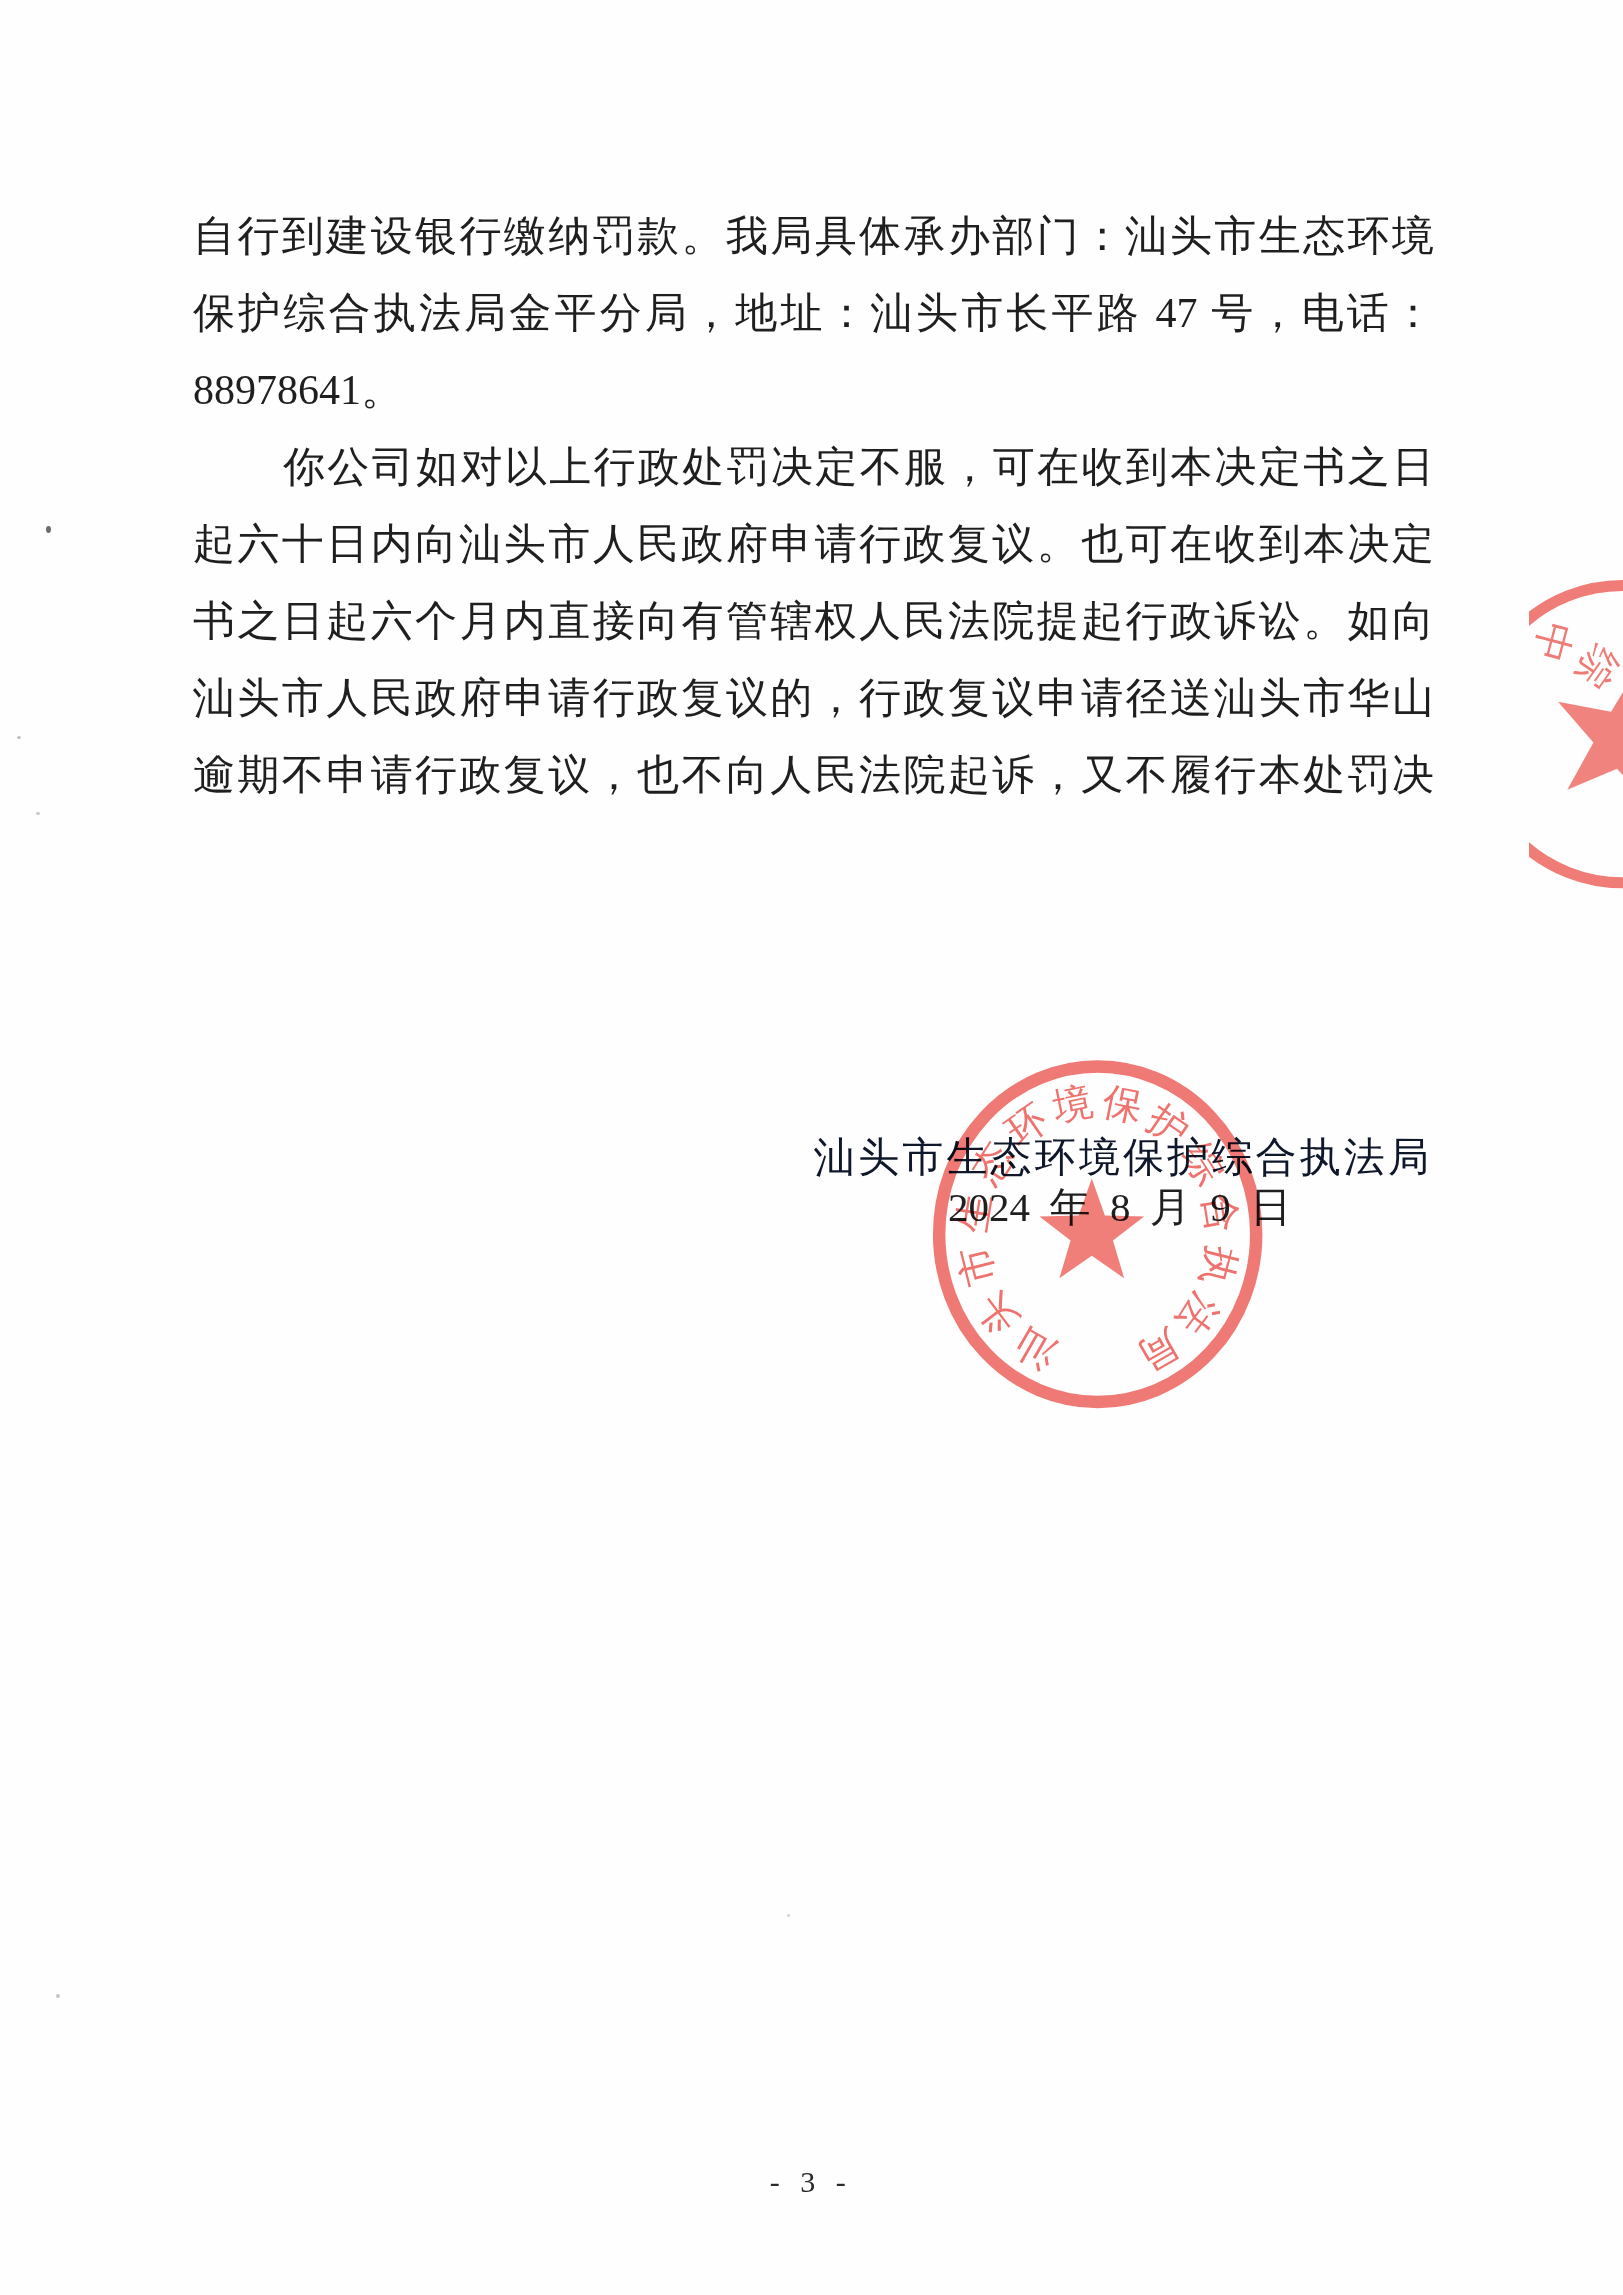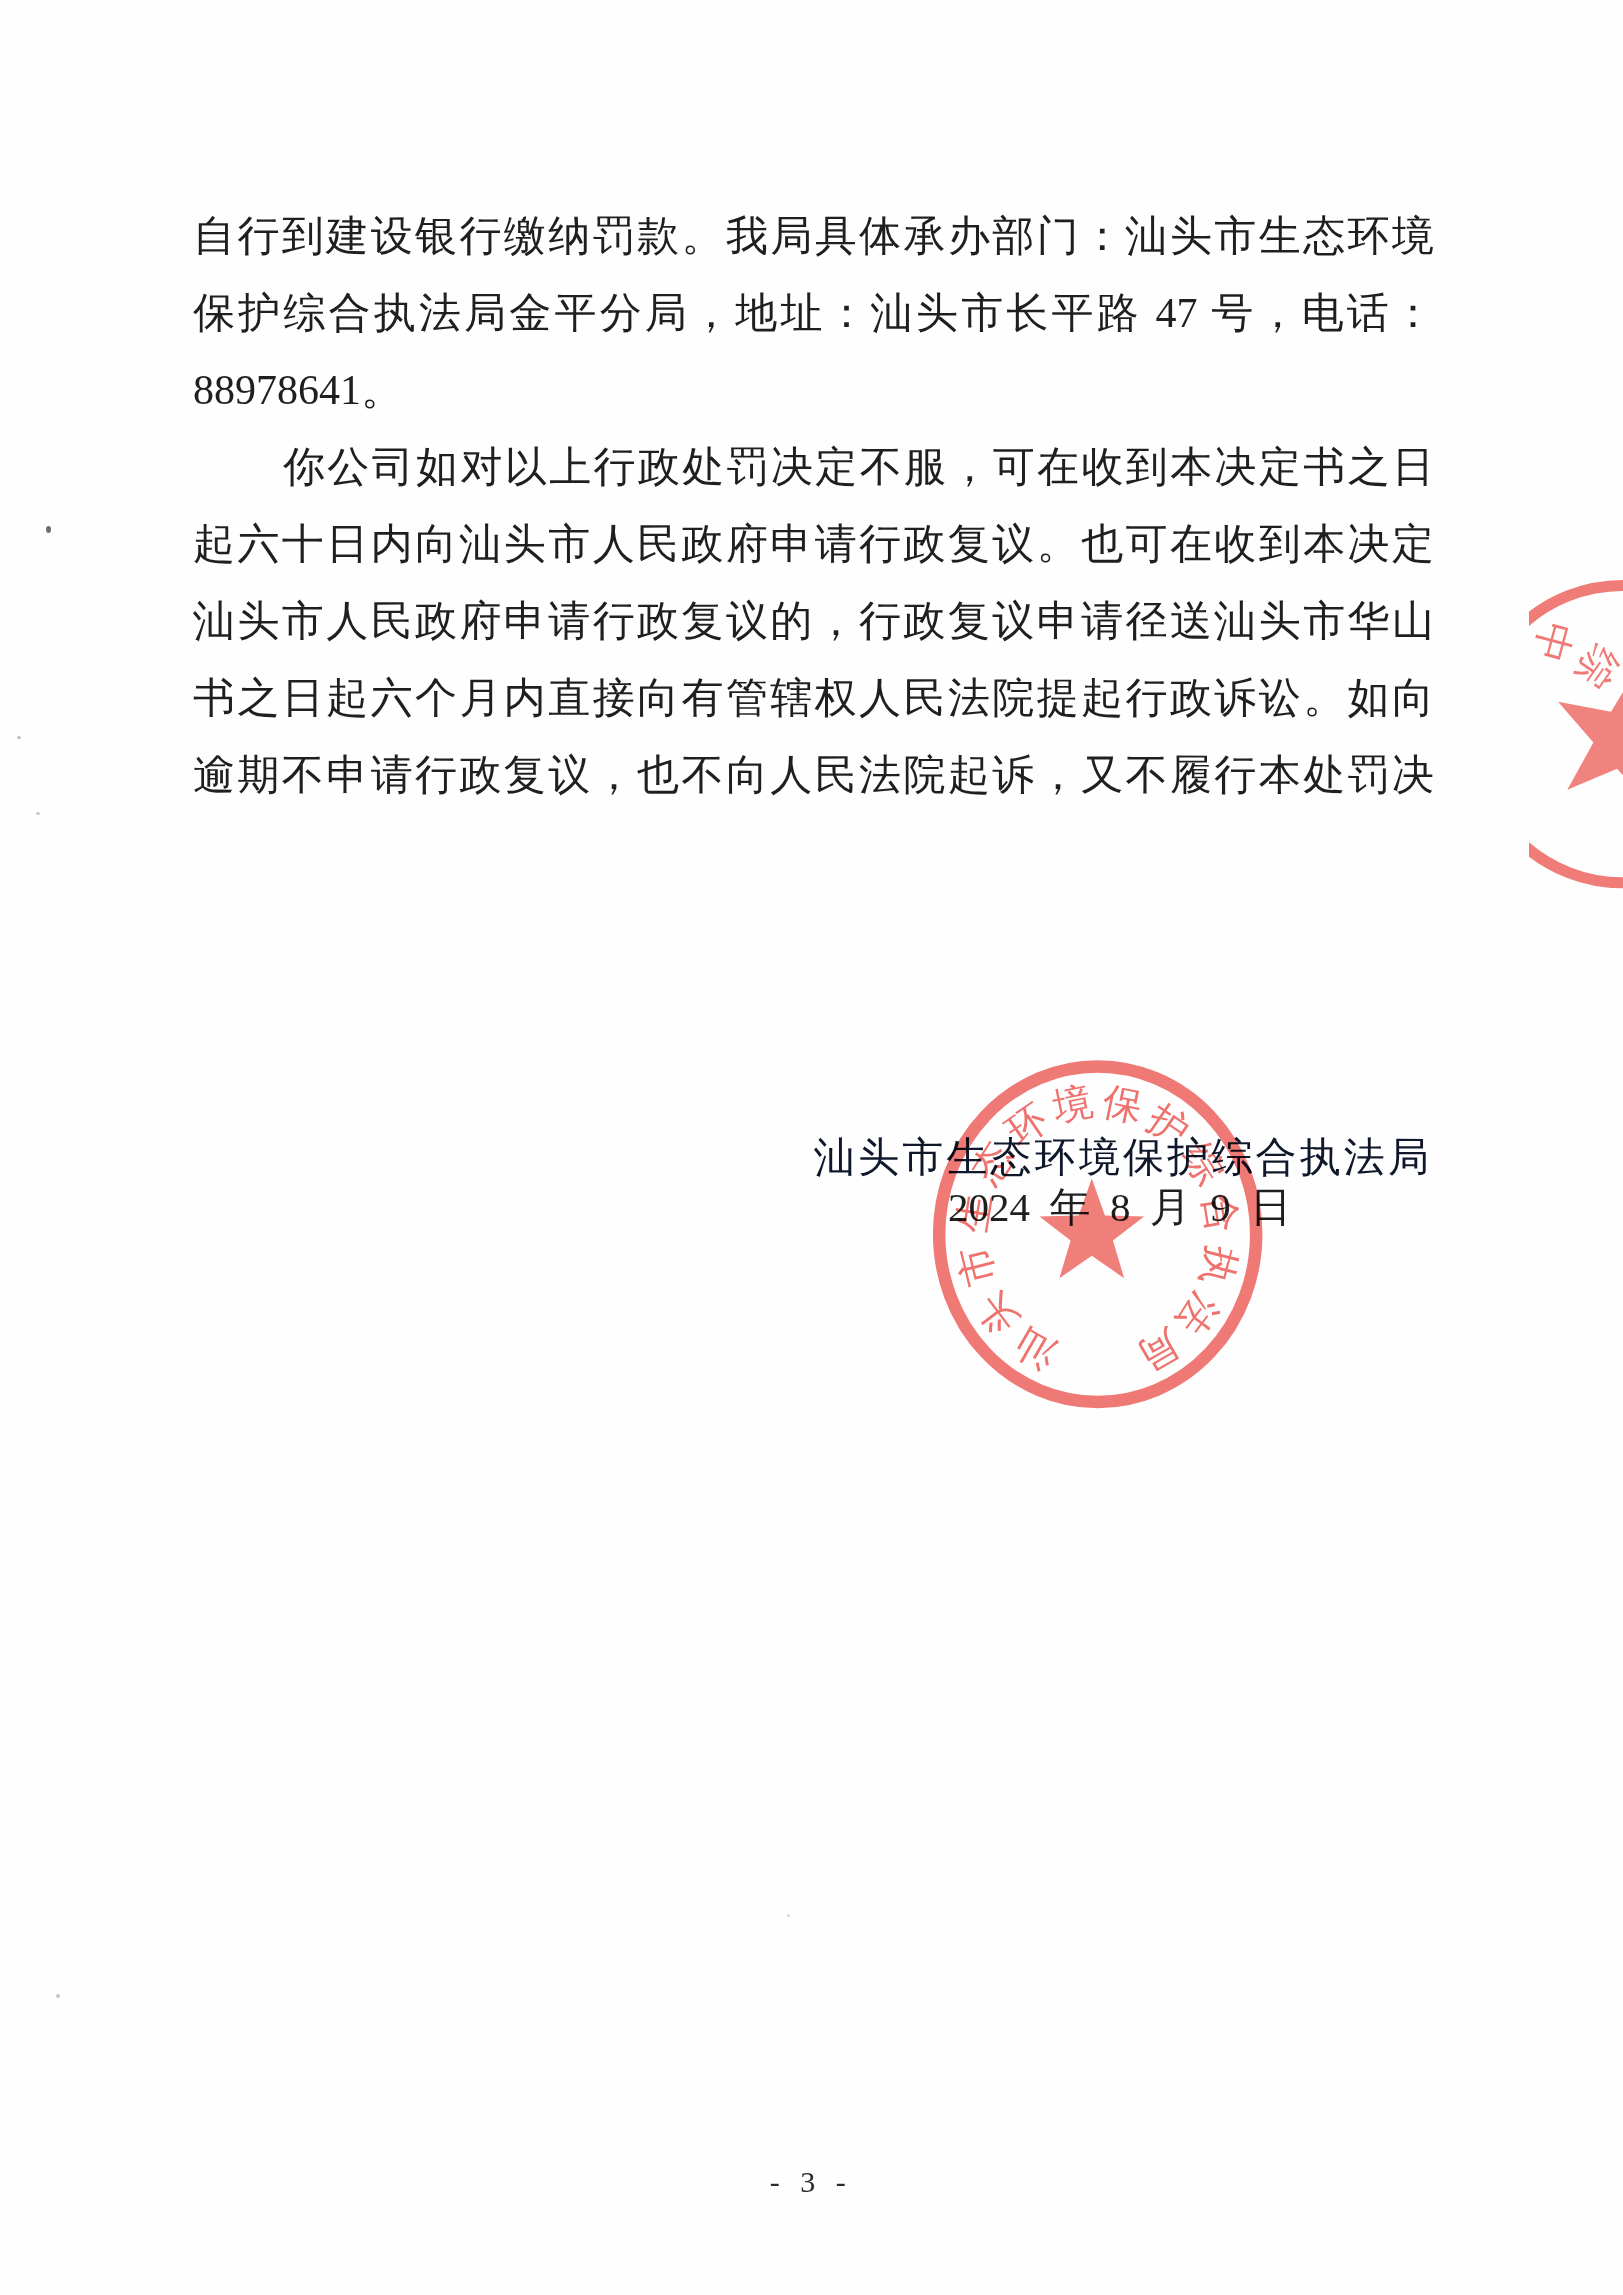--- a/index.html
+++ b/index.html
@@ -91,22 +91,22 @@
 <body>
 
 <div class="page">
 
   <div class="body-text">
     <div class="line">自行到建设银行缴纳罚款。我局具体承办部门：汕头市生态环境</div>
     <div class="line">保护综合执法局金平分局，地址：汕头市长平路 47 号，电话：</div>
     <div class="line left">88978641。</div>
     <div class="line indent">你公司如对以上行政处罚决定不服，可在收到本决定书之日</div>
     <div class="line">起六十日内向汕头市人民政府申请行政复议。也可在收到本决定</div>
+    <div class="line">书之日起六个月内直接向有管辖权人民法院提起行政诉讼。如向</div>
     <div class="line">汕头市人民政府申请行政复议的，行政复议申请径送汕头市华山</div>
-    <div class="line">书之日起六个月内直接向有管辖权人民法院提起行政诉讼。如向</div>
     <div class="line">逾期不申请行政复议，也不向人民法院起诉，又不履行本处罚决</div>
   </div>
 
   <div class="signature">汕头市生态环境保护综合执法局</div>
   <div class="date">2024 年 8 月 9 日</div>
 
   <svg class="seal-svg" width="344" height="357" viewBox="0 0 525 545">
     <ellipse class="seal-ring" cx="262" cy="266" rx="242" ry="256"></ellipse>
     <polygon class="seal-star" points="253,181 273,237.5 332.9,239 285.3,275.5 302.4,333 253,299 203.6,333 220.7,275.5 173.1,239 233,237.5"></polygon>
     <g id="seal-ring-text">

